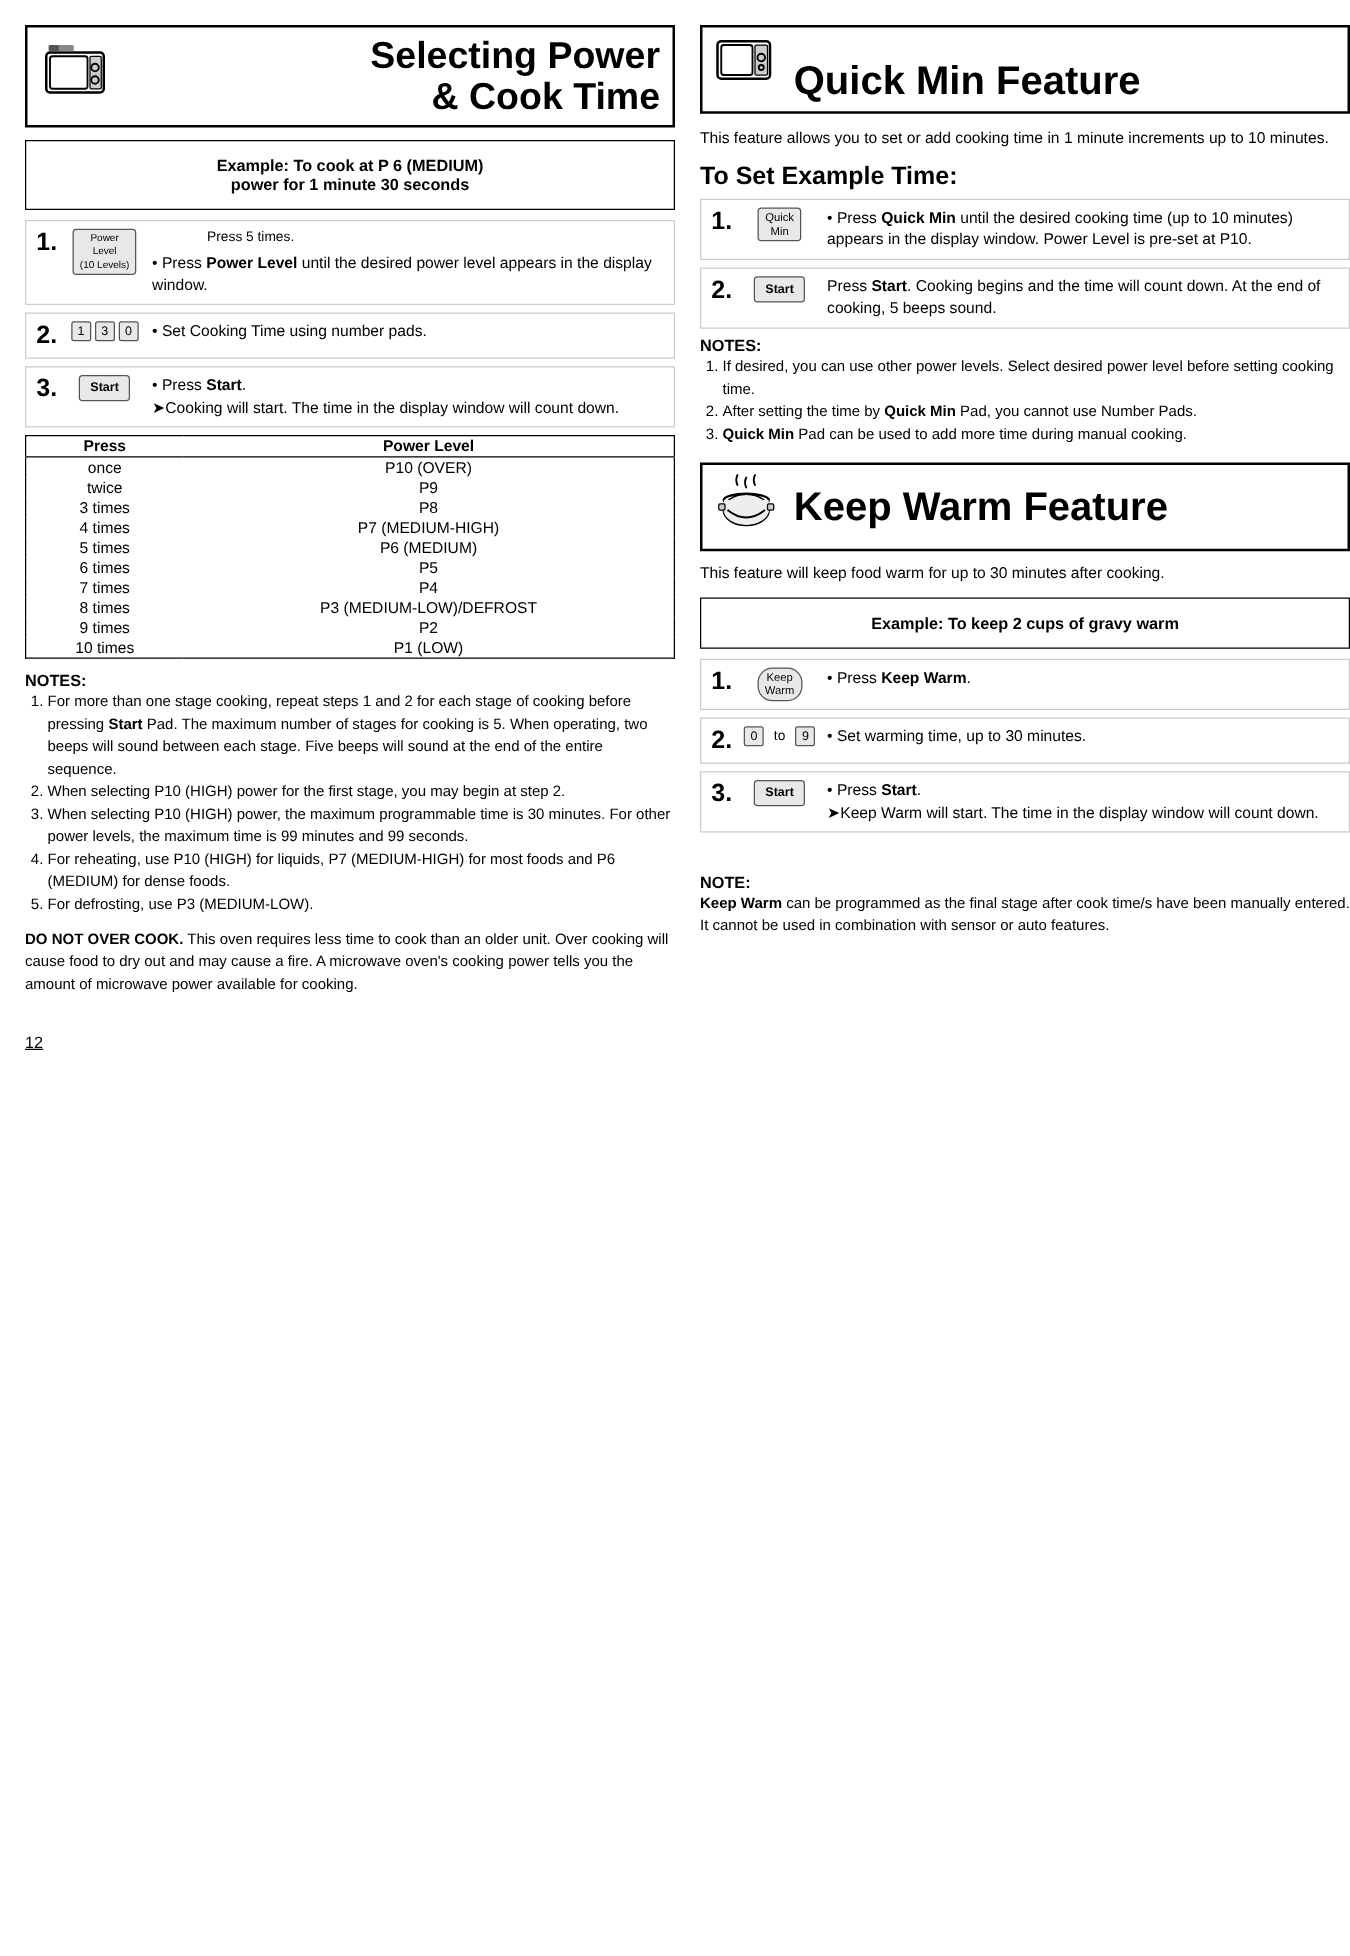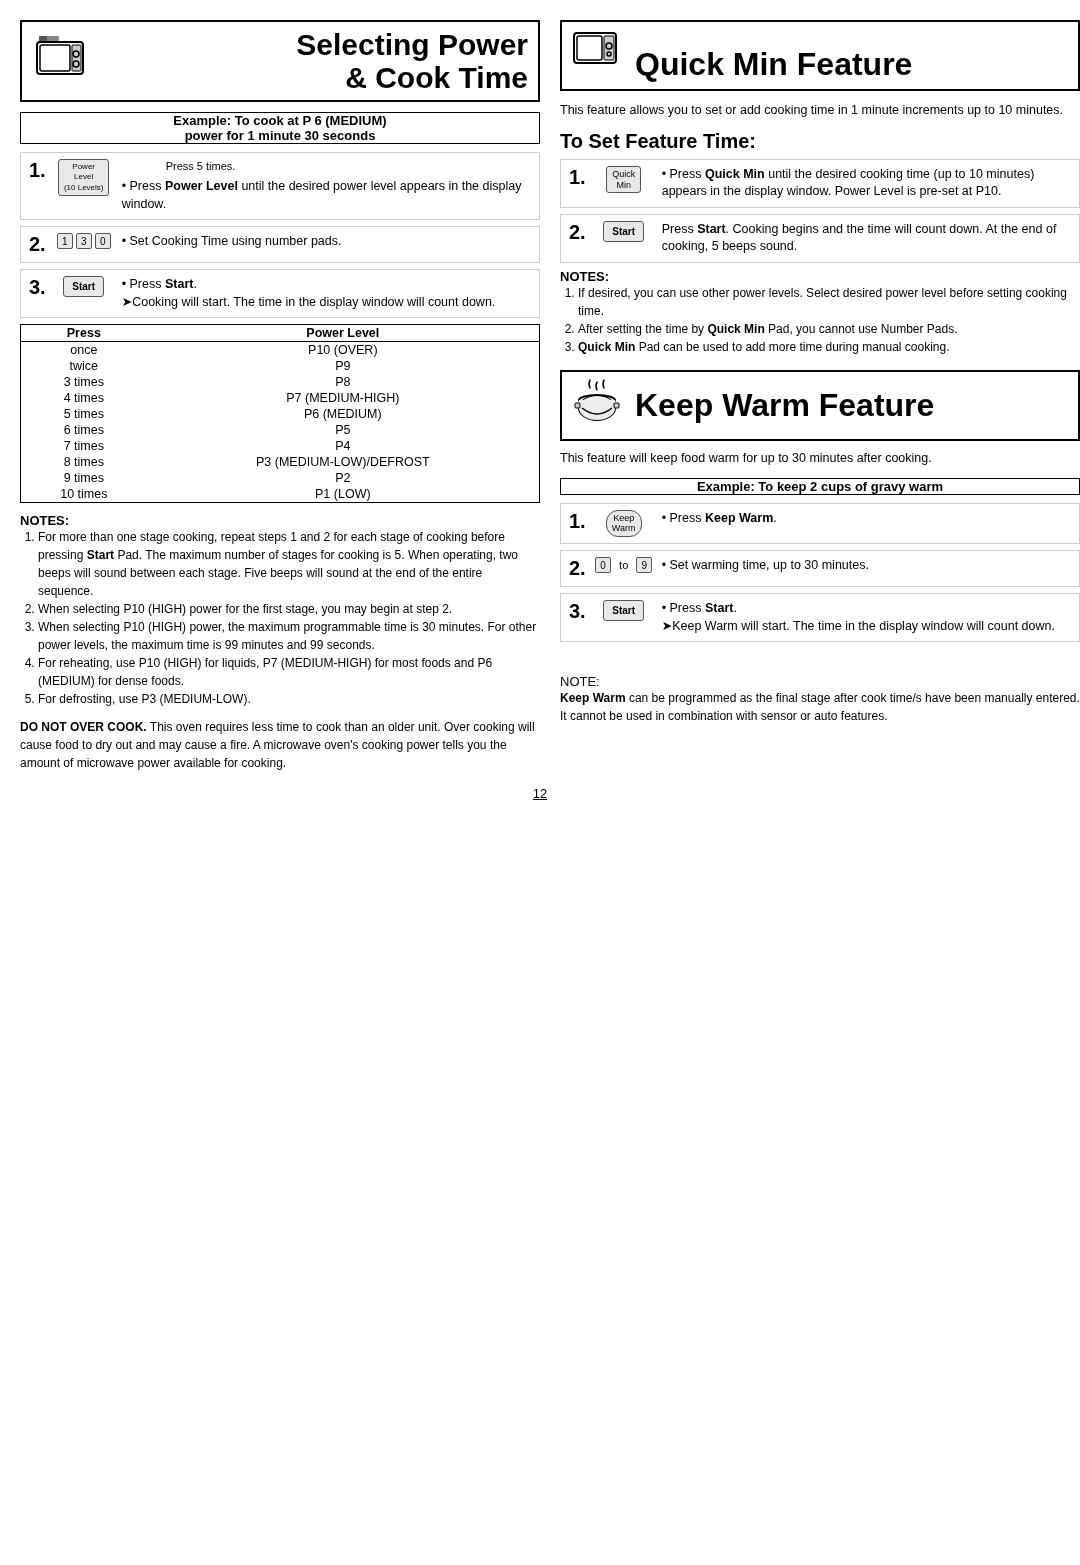--- a/index.html
+++ b/index.html
@@ -53,21 +53,21 @@
     }
     .title-icon-right {
       width: 55px;
       height: 55px;
       flex-shrink: 0;
     }
 
     
     .example-box {
       border: 1.5px solid #000;
-      padding: 0 8px;
+      padding: 12px 8px;
       margin-bottom: 8px;
       text-align: center;
       font-size: 13px;
     }
     .example-box strong { font-weight: bold; }
 
     
     .step-row {
       display: flex;
       align-items: flex-start;
@@ -209,32 +209,32 @@
       display: flex;
       align-items: center;
       gap: 8px;
     }
     .keepwarm-title-box h1 {
       font-size: 32px;
       font-weight: 900;
     }
 
     .page-num {
-      text-align: center;
+      text-align: left;
       font-size: 13px;
-      margin-top: 4px;
+      margin-top: 20px;
       text-decoration: underline;
     }
 
     .arrow-right::before {
       content: '➤';
     }
 
     .note-single {
-      font-weight: normal;
+      font-weight: bold;
       font-size: 13px;
       margin-top: 32px;
     }
 
     .to-text {
       display: inline-block;
       margin: 0 4px;
       font-size: 11px;
     }
     .num-pair {
@@ -387,21 +387,21 @@
           <rect x="32" y="8" width="10" height="24" rx="1" fill="#ccc" stroke="#000" stroke-width="1"></rect>
           <circle cx="37" cy="18" r="3" fill="none" stroke="#000" stroke-width="1.5"></circle>
           <circle cx="37" cy="26" r="2" fill="none" stroke="#000" stroke-width="1.5"></circle>
         </svg>
       </div>
       <h1 style="font-size:32px; font-weight:900;">Quick Min Feature</h1>
     </div>
 
     <div class="feature-desc">This feature allows you to set or add cooking time in 1 minute increments up to 10 minutes.</div>
 
-    <div class="section-subtitle">To Set Feature Time:</div>
+    <div class="section-subtitle">To Set Example Time:</div>
 
     <div class="step-row">
       <div class="step-num">1.</div>
       <div class="step-img">
         <div class="btn-art" style="font-size:9px;">Quick<br>Min</div>
       </div>
       <div class="step-text">
         • Press <strong>Quick Min</strong> until the desired cooking time (up to 10 minutes) appears in the display window. Power Level is pre-set at P10.
       </div>
     </div>

